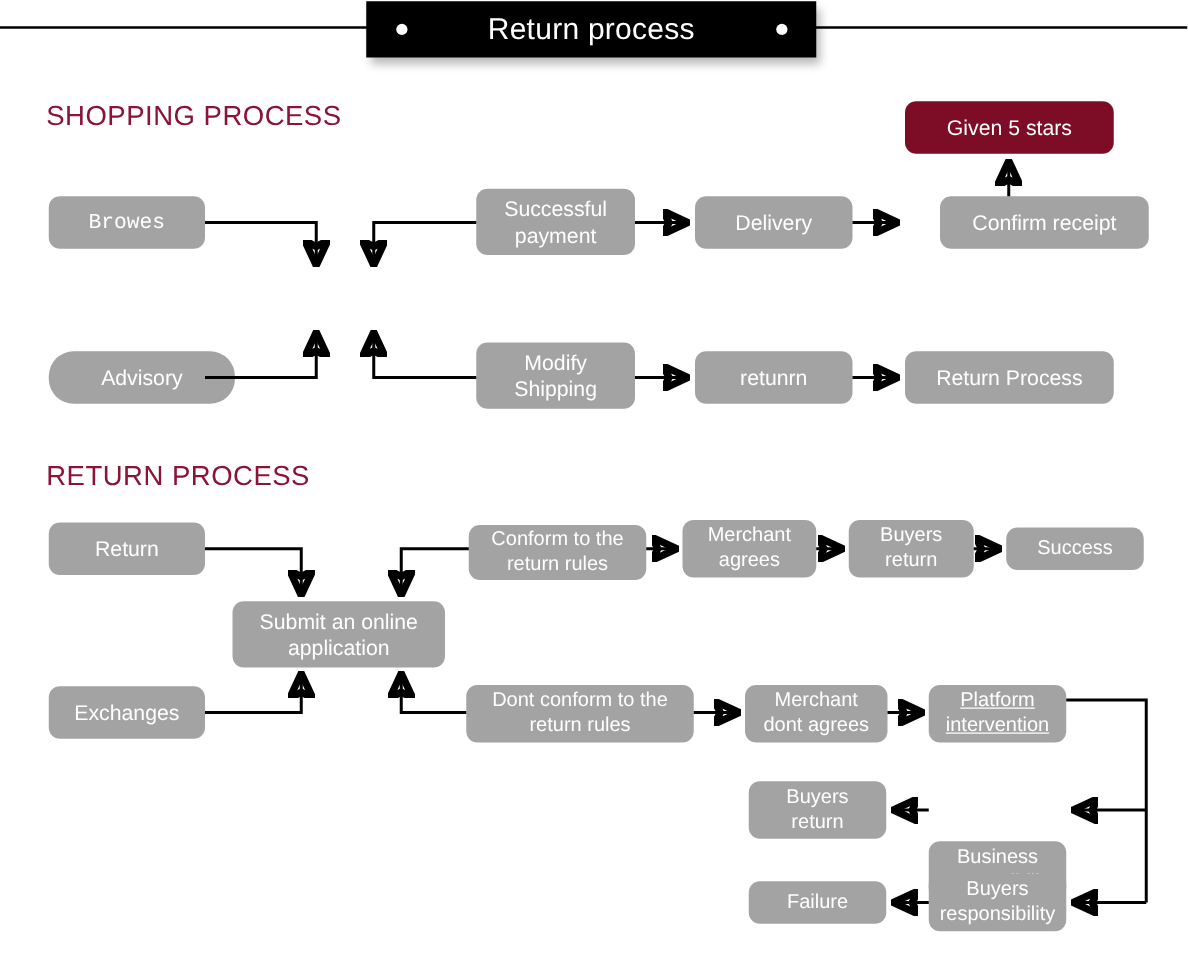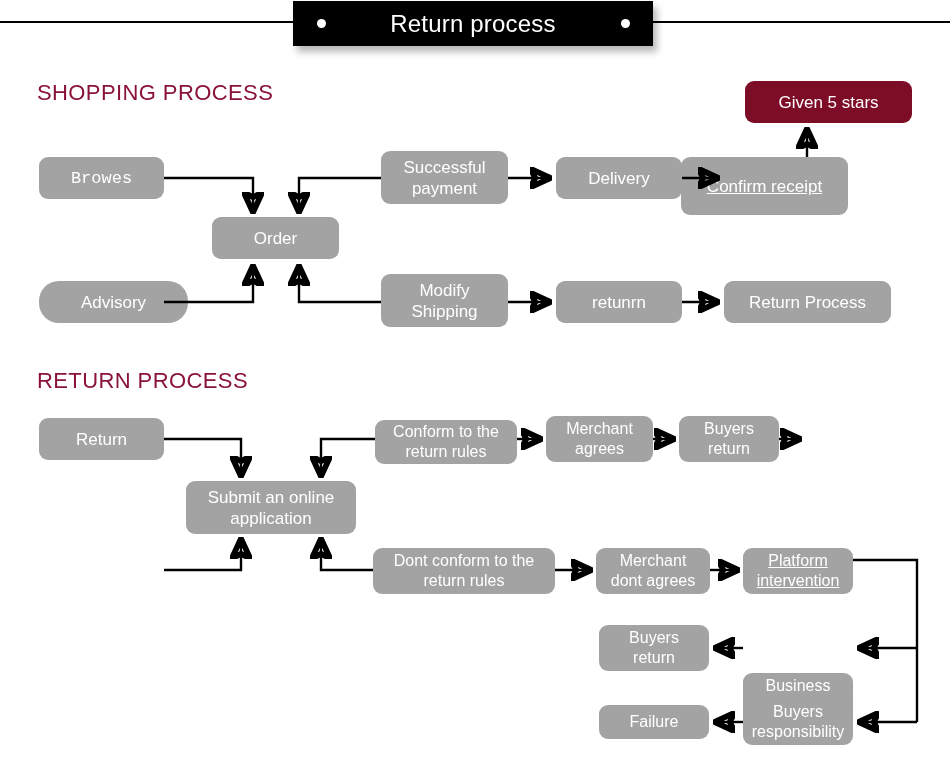--- a/index.html
+++ b/index.html
@@ -49,21 +49,21 @@
     background: #a3a3a3;
     border-radius: 9px;
     color: #ffffff;
     display: flex; align-items: center; justify-content: center;
     text-align: center;
     font-size: 17px;
     line-height: 21px;
     padding: 0 6px;
     white-space: pre-line;
   }
-  .node.accent { background: #7d0c27; border-radius: 9px; margin-left: 21px; }
+  .node.accent { background: #7d0c27; border-radius: 9px; }
   .node.small { font-size: 16px; line-height: 20px; }
 
   
   svg.links {
     position: absolute; left: 0; top: 0;
     width: 950px; height: 775px;
     pointer-events: none;
   }
   svg.links path, svg.links line { stroke: #000; stroke-width: 2.4; fill: none; }
 </style>
@@ -75,45 +75,46 @@
   <div class="banner-rule"></div>
   <div class="banner">
     <div class="banner-dot left"></div>
     <div class="banner-title">Return process</div>
     <div class="banner-dot right"></div>
   </div>
 
   <div class="sect-title" style="left:37px; top:80px;">SHOPPING PROCESS</div>
 
   <div class="node" style="left:39px;  top:157px; width:125px; height:42px;font-family:Liberation Mono, monospace;">Browes</div>
-  <div class="node" style="left:212px; top:217px; width:127px; height:42px;">Order</div>
   <div class="node" style="left:381px; top:151px; width:127px; height:53px;">Successful
 payment</div>
   <div class="node" style="left:556px; top:157px; width:126px; height:42px;">Delivery</div>
-  <div class="node" style="left:681px; top:157px; width:167px; height:58px;text-decoration:underline;">Confirm receipt</div>
+  <div class="node" style="left:752px; top:157px; width:167px; height:42px;">Confirm receipt</div>
   <div class="node accent" style="left:724px; top:81px; width:167px; height:42px;">Given 5 stars</div>
 
   <div class="node" style="left:39px;  top:281px; width:149px; height:42px;border-radius:20px;">Advisory</div>
   <div class="node" style="left:381px; top:274px; width:127px; height:53px;">Modify
 Shipping</div>
   <div class="node" style="left:556px; top:281px; width:126px; height:42px;">retunrn</div>
   <div class="node" style="left:724px; top:281px; width:167px; height:42px;">Return Process</div>
 
   <div class="sect-title" style="left:37px; top:368px;">RETURN PROCESS</div>
 
   <div class="node" style="left:39px;  top:418px; width:125px; height:42px;">Return</div>
   <div class="node" style="left:186px; top:481px; width:170px; height:53px;">Submit an online
 application</div>
   <div class="node small" style="left:375px; top:420px; width:142px; height:44px;">Conform to the
 return rules</div>
   <div class="node small" style="left:546px; top:416px; width:107px; height:46px;">Merchant
 agrees</div>
   <div class="node small" style="left:679px; top:416px; width:100px; height:46px;">Buyers
 return</div>
+  <div class="node small" style="left:805px; top:422px; width:110px; height:34px;">Success</div>
 
+  <div class="node" style="left:39px;  top:549px; width:125px; height:42px;">Exchanges</div>
   <div class="node small" style="left:373px; top:548px; width:182px; height:46px;">Dont conform to the
 return rules</div>
   <div class="node small" style="left:596px; top:548px; width:114px; height:46px;">Merchant
 dont agrees</div>
   <div class="node small" style="left:743px; top:548px; width:110px; height:46px;text-decoration:underline;">Platform
 intervention</div>
 
   <div class="node small" style="left:743px; top:625px; width:110px; height:46px;margin-top:48px;">Business
 responsibility</div>
   <div class="node small" style="left:599px; top:625px; width:110px; height:46px;">Buyers

